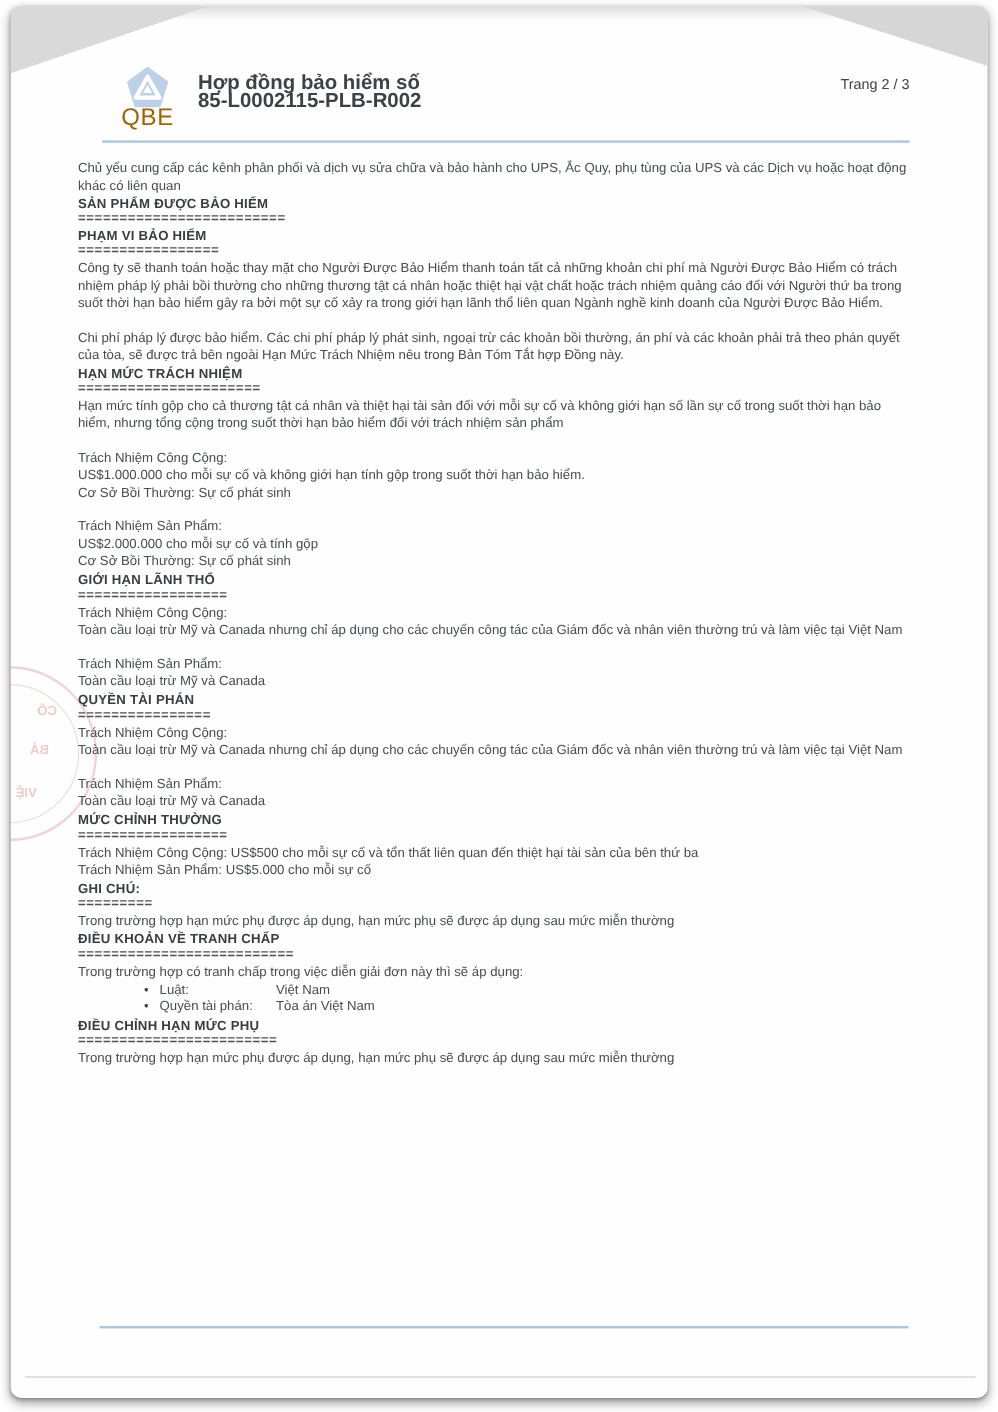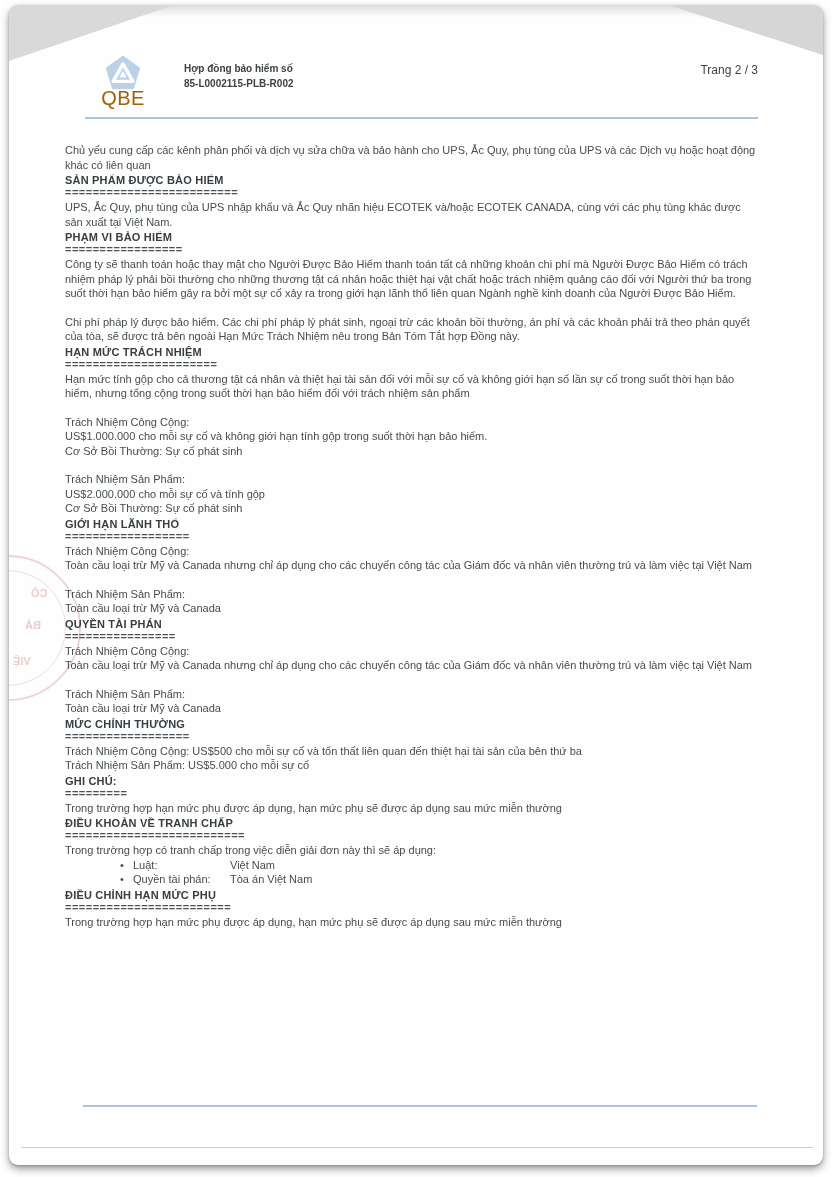--- a/index.html
+++ b/index.html
@@ -14,26 +14,26 @@
   .corner{position:absolute;width:0;height:0;}
   .corner-tl{top:0;left:0;border-top:56px solid #d9d9d9;border-right:165px solid transparent;}
   .corner-tr{top:0;right:0;border-top:50px solid #d6d6d6;border-left:155px solid transparent;}
   .top-fade{position:absolute;top:0;left:0;right:0;height:12px;background:linear-gradient(#dddddd,rgba(221,221,221,0));}
   .paper-bottom-edge{position:absolute;left:12px;right:10px;bottom:17px;height:1px;background:#b9bdb9;opacity:.75;}
 
   .header{position:absolute;top:50px;left:56px;right:65px;}
   .logo{position:absolute;left:30px;top:0;width:56px;text-align:center;}
   .logo svg{display:block;margin:0 auto;}
   .logo-text{font-size:20px;letter-spacing:.5px;color:#a16207;line-height:18px;margin-top:-2px;font-weight:500;}
-  .doc-title{position:absolute;left:119px;top:6px;font-size:10px;font-weight:bold;color:#3c4245;line-height:15px;}
+  .doc-title{position:absolute;left:100px;top:6px;font-size:17px;font-weight:bold;color:#3c4245;line-height:15px;}
   .page-num{position:absolute;right:0;top:8px;font-size:12px;font-weight:normal;color:#3c4245;}
   .header-rule{position:absolute;top:112px;left:76px;right:65px;height:2px;background:#a9c6e1;}
   .footer-rule{position:absolute;top:1100px;left:74px;right:66px;height:2px;background:#a9c6e1;}
 
-  .content{position:absolute;top:138px;left:56px;right:65px;font-size:11px;line-height:14.5px;color:#464c4f;}
+  .content{position:absolute;top:128px;left:56px;right:65px;font-size:11px;line-height:14.5px;color:#464c4f;}
   .para{margin:0;white-space:pre-line;}
   .para + .para{margin-top:14px;}
   section{margin-top:1px;}
   .sec-head{margin:0;font-size:11px;line-height:14px;font-weight:bold;color:#373d40;letter-spacing:.2px;}
   .sec-rule{margin:0 0 2px 0;font-size:11px;line-height:11px;font-weight:bold;color:#4b5154;letter-spacing:.5px;}
   .sec-body{margin-top:2px;}
   .bullets{margin-top:0;}
   .bullet-row{display:flex;padding-left:55px;}
   .bullet-dot{width:13px;color:#464c4f;}
   .bullet-label{width:97px;}
@@ -85,23 +85,20 @@
 
     <div class="header-rule"></div>
 
     <div class="content">
 
       <p class="para">Chủ yếu cung cấp các kênh phân phối và dịch vụ sửa chữa và bảo hành cho UPS, Ắc Quy, phụ tùng của UPS và các Dịch vụ hoặc hoạt động khác có liên quan</p>
 
       <section>
         <h2 class="sec-head">SẢN PHẨM ĐƯỢC BẢO HIỂM</h2>
         <div class="sec-rule">=========================</div>
-        <div class="sec-body">
-          <p class="para">UPS, Ắc Quy, phụ tùng của UPS nhập khẩu và Ắc Quy nhãn hiệu ECOTEK và/hoặc ECOTEK CANADA, cùng với các phụ tùng khác được sản xuất tại Việt Nam.</p>
-        </div>
       </section>
 
       <section>
         <h2 class="sec-head">PHẠM VI BẢO HIỂM</h2>
         <div class="sec-rule">=================</div>
         <div class="sec-body">
           <p class="para">Công ty sẽ thanh toán hoặc thay mặt cho Người Được Bảo Hiểm thanh toán tất cả những khoản chi phí mà Người Được Bảo Hiểm có trách nhiệm pháp lý phải bồi thường cho những thương tật cá nhân hoặc thiệt hại vật chất hoặc trách nhiệm quảng cáo đối với Người thứ ba trong suốt thời hạn bảo hiểm gây ra bởi một sự cố xảy ra trong giới hạn lãnh thổ liên quan Ngành nghề kinh doanh của Người Được Bảo Hiểm.</p>
           <p class="para">Chi phí pháp lý được bảo hiểm. Các chi phí pháp lý phát sinh, ngoại trừ các khoản bồi thường, án phí và các khoản phải trả theo phán quyết của tòa, sẽ được trả bên ngoài Hạn Mức Trách Nhiệm nêu trong Bản Tóm Tắt hợp Đồng này.</p>
         </div>
       </section>

